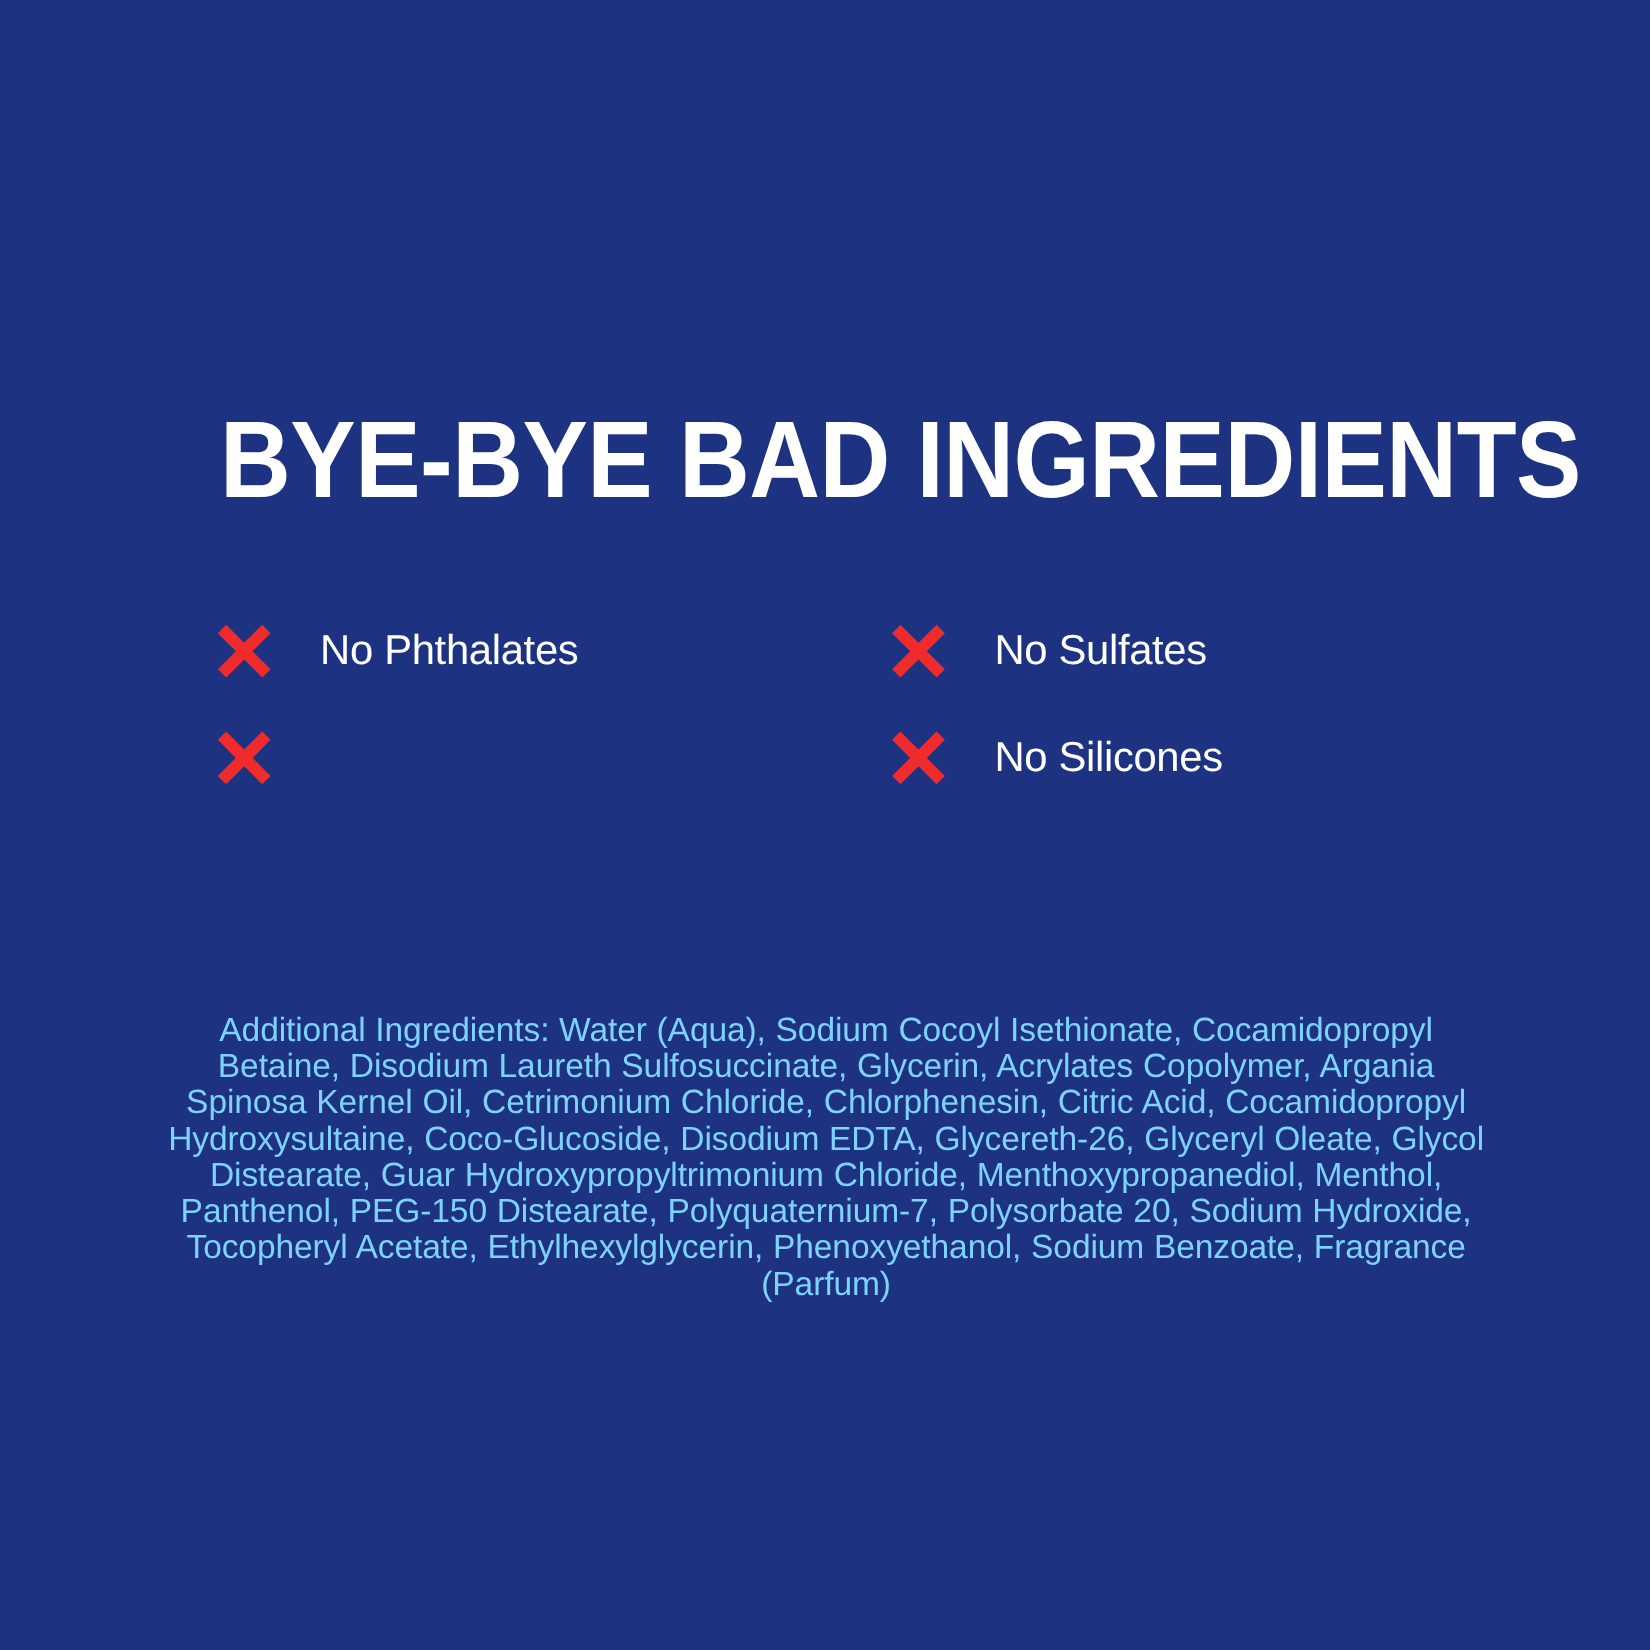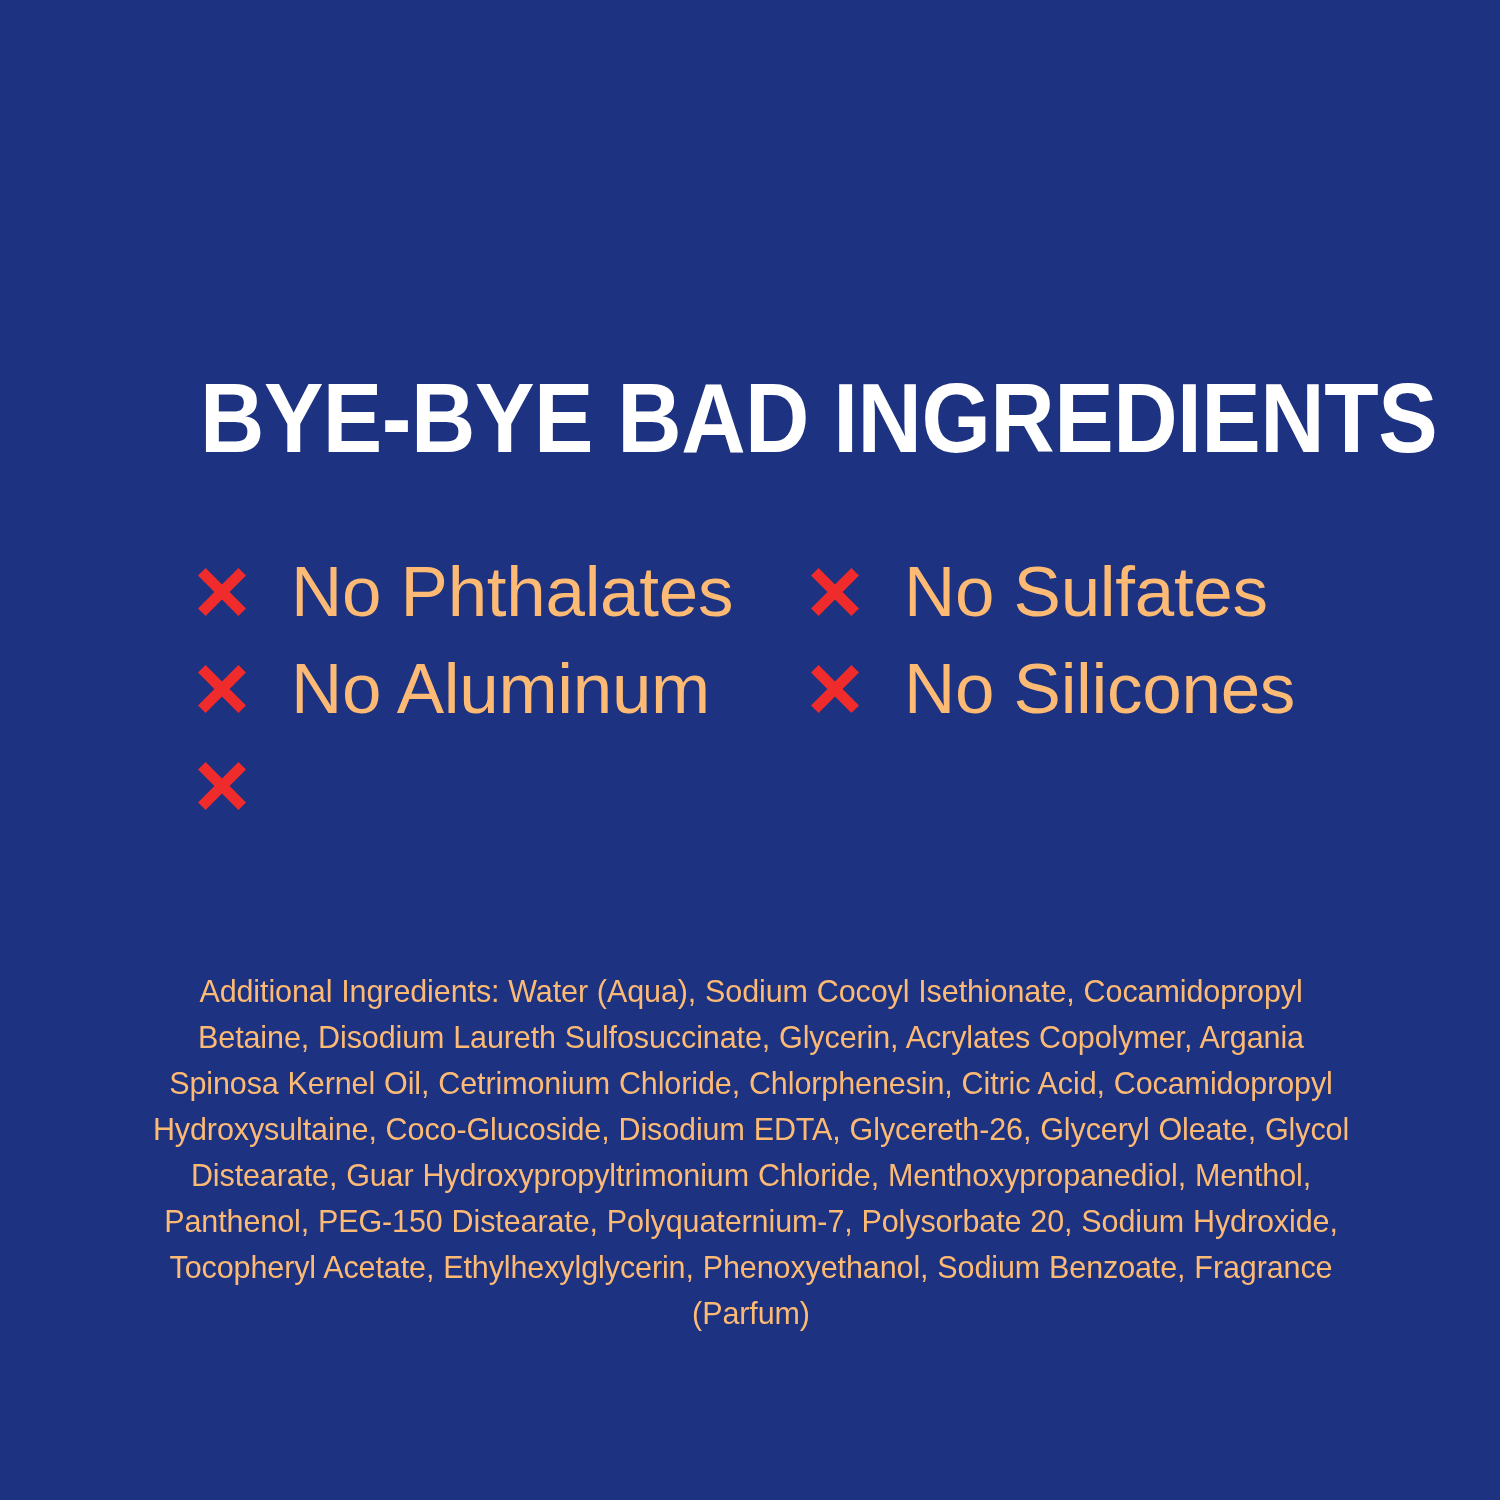--- a/index.html
+++ b/index.html
@@ -76,39 +76,39 @@
     height: 52px;
     margin-right: 43px;
     position: relative;
   }
 
   .claim-x svg { display: block; width: 52px; height: 52px; }
 
   .claim-label {
     font-family: "Liberation Sans", sans-serif;
     font-weight: 400;
-    font-size: 71px;
+    font-size: 38px;
     line-height: 1;
-    color: #fdba74;
+    color: #ffffff;
     white-space: nowrap;
     letter-spacing: -0.3px;
   }
 
   
   .ingredients {
     position: absolute;
     left: 148px;
-    top: 968px;
+    top: 920px;
     width: 1206px;
     text-align: center;
     font-family: "Liberation Sans", sans-serif;
     font-weight: 400;
     font-size: 30.5px;
-    line-height: 46px;
-    color: #fdba74;
+    line-height: 33px;
+    color: #7dd3fc;
     letter-spacing: -0.1px;
     word-spacing: 0.5px;
   }
 </style>
 </head>
 <body>
 
 <div class="page">
 
   <div class="headline">
@@ -122,28 +122,20 @@
 
       <div class="claim-row">
         <span class="claim-x">
           <svg viewBox="0 0 52 52" xmlns="http://www.w3.org/2000/svg" aria-hidden="true">
             <path fill="#f02b2b" d="M9.6 2.0 L26 18.4 L42.4 2.0 L50 9.6 L33.6 26 L50 42.4 L42.4 50 L26 33.6 L9.6 50 L2 42.4 L18.4 26 L2 9.6 Z"></path>
           </svg>
         </span>
         <span class="claim-label">No Phthalates</span>
       </div>
 
-      <div class="claim-row">
-        <span class="claim-x">
-          <svg viewBox="0 0 52 52" xmlns="http://www.w3.org/2000/svg" aria-hidden="true">
-            <path fill="#f02b2b" d="M9.6 2.0 L26 18.4 L42.4 2.0 L50 9.6 L33.6 26 L50 42.4 L42.4 50 L26 33.6 L9.6 50 L2 42.4 L18.4 26 L2 9.6 Z"></path>
-          </svg>
-        </span>
-        <span class="claim-label">No Aluminum</span>
-      </div>
 
       <div class="claim-row">
         <span class="claim-x">
           <svg viewBox="0 0 52 52" xmlns="http://www.w3.org/2000/svg" aria-hidden="true">
             <path fill="#f02b2b" d="M9.6 2.0 L26 18.4 L42.4 2.0 L50 9.6 L33.6 26 L50 42.4 L42.4 50 L26 33.6 L9.6 50 L2 42.4 L18.4 26 L2 9.6 Z"></path>
           </svg>
         </span>
       </div>
 
     </div>

